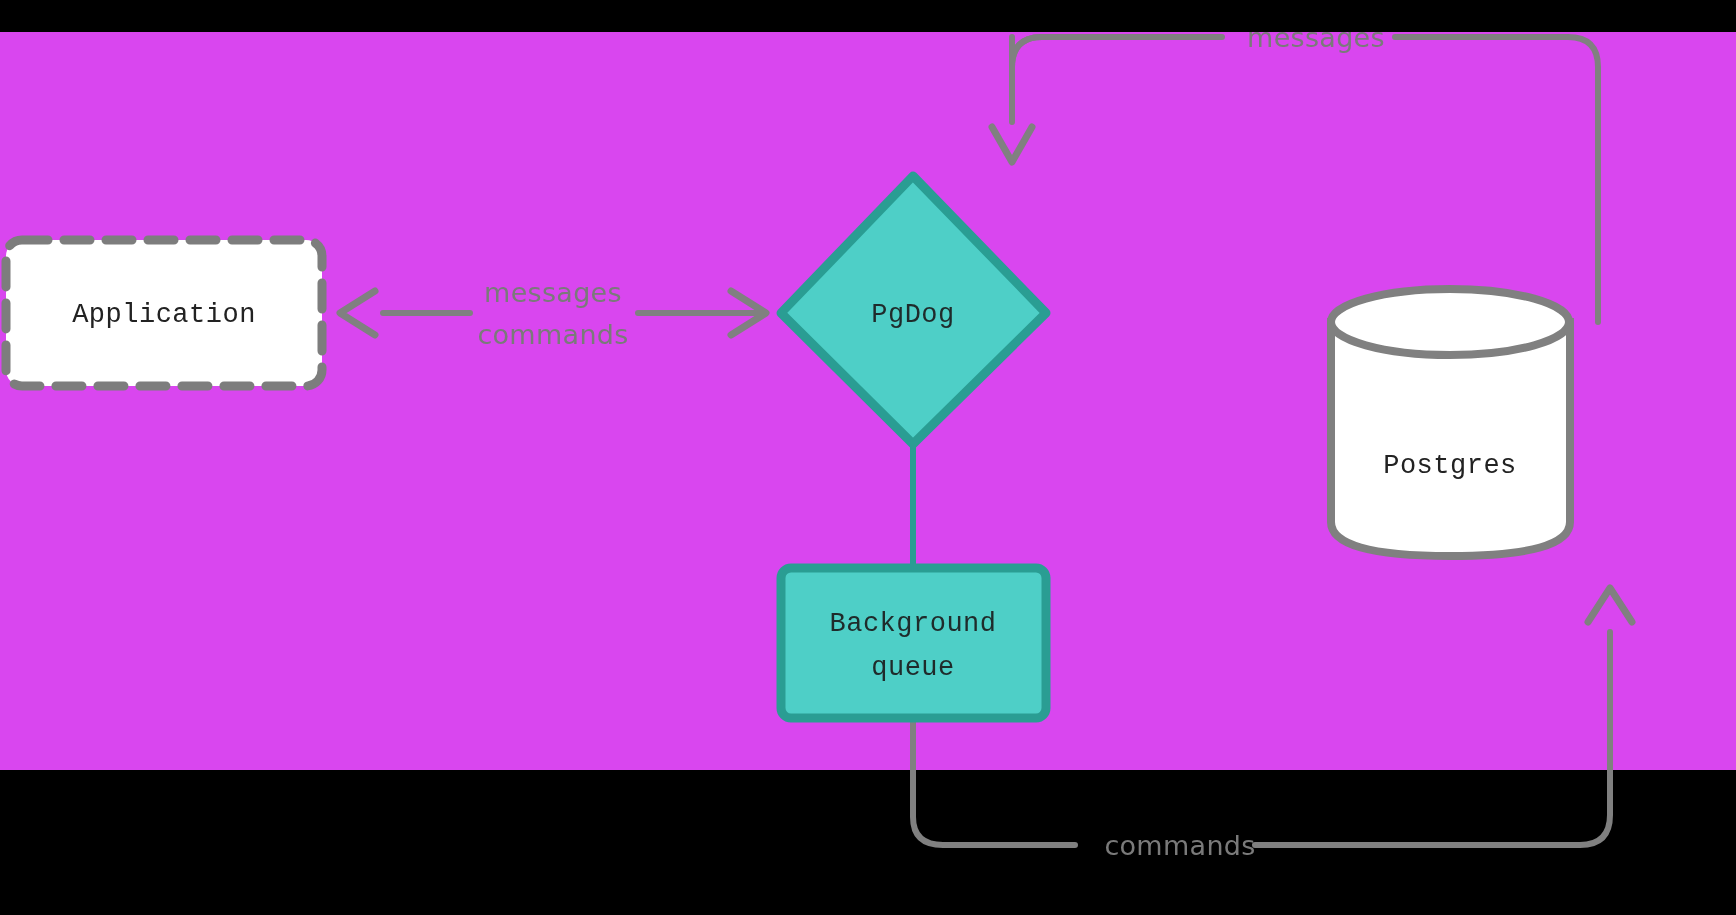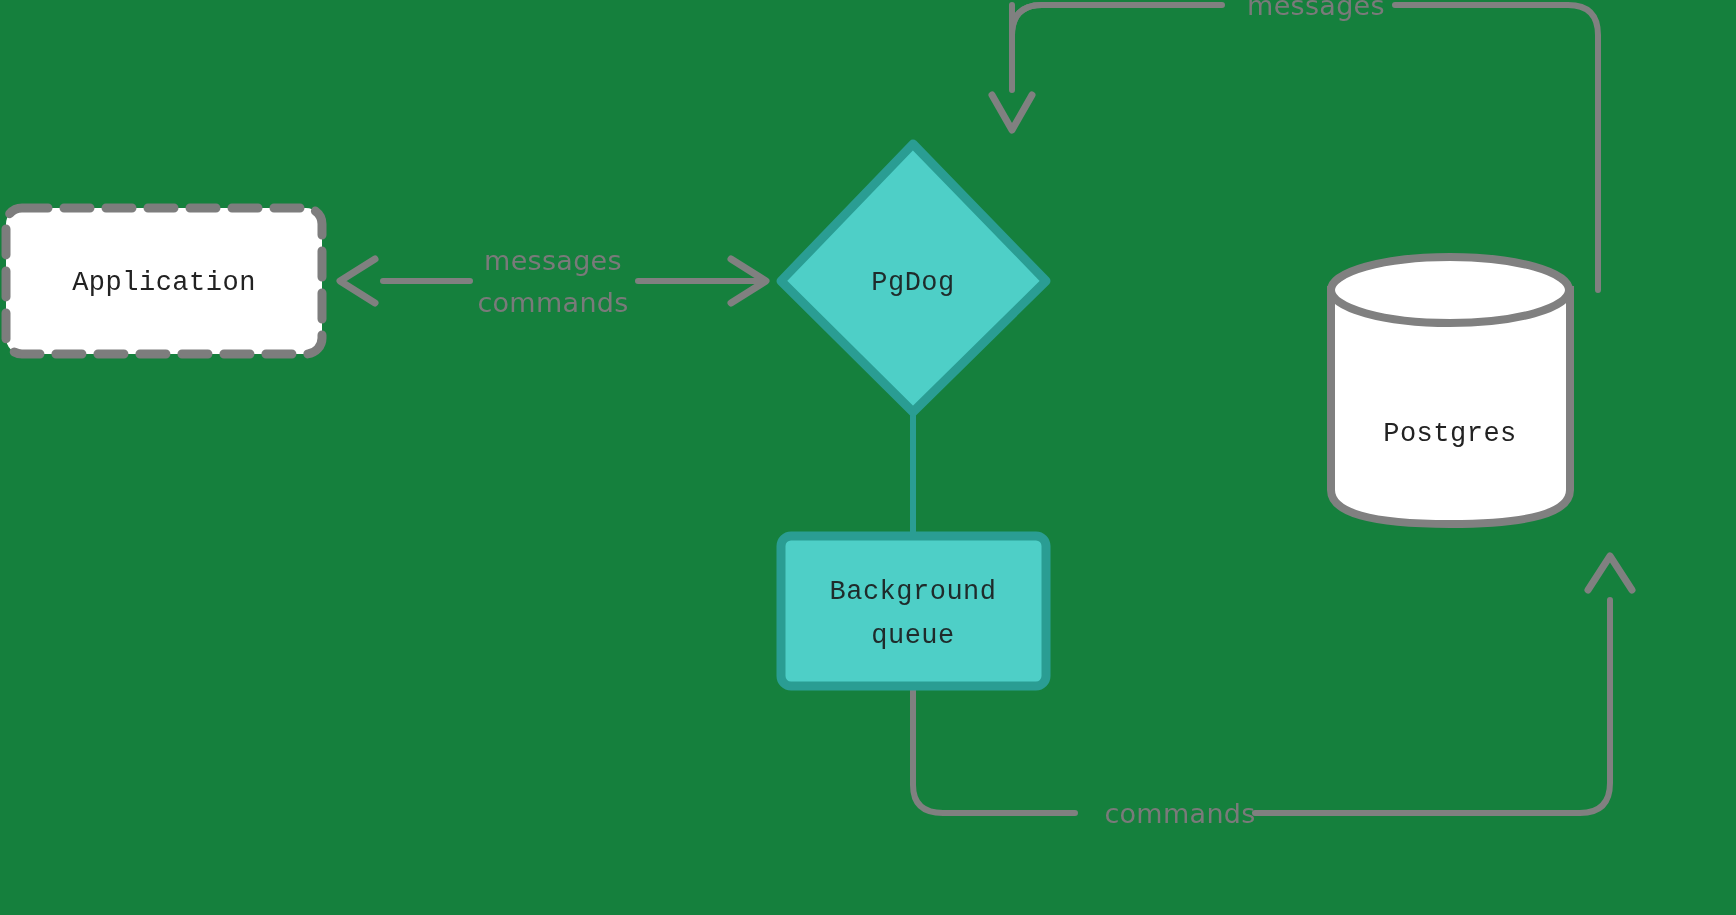--- a/index.html
+++ b/index.html
@@ -9,22 +9,23 @@
   }
   body {
     width: 1736px;
     height: 915px;
     overflow: hidden;
     font-family: "Liberation Mono", "DejaVu Sans Mono", monospace;
   }
   #diagram-root {
     position: relative;
     width: 1736px;
-    height: 915px;
-    background: #15803d;
+    height: 738px;
+    background: #d946ef;
+    margin-top: 32px;
   }
   svg#diagram-svg {
     display: block;
     width: 1736px;
     height: 915px;
   }
   .node-label {
     font-family: "Liberation Mono", "DejaVu Sans Mono", monospace;
     font-size: 27px;
     fill: #1f2b2b;

